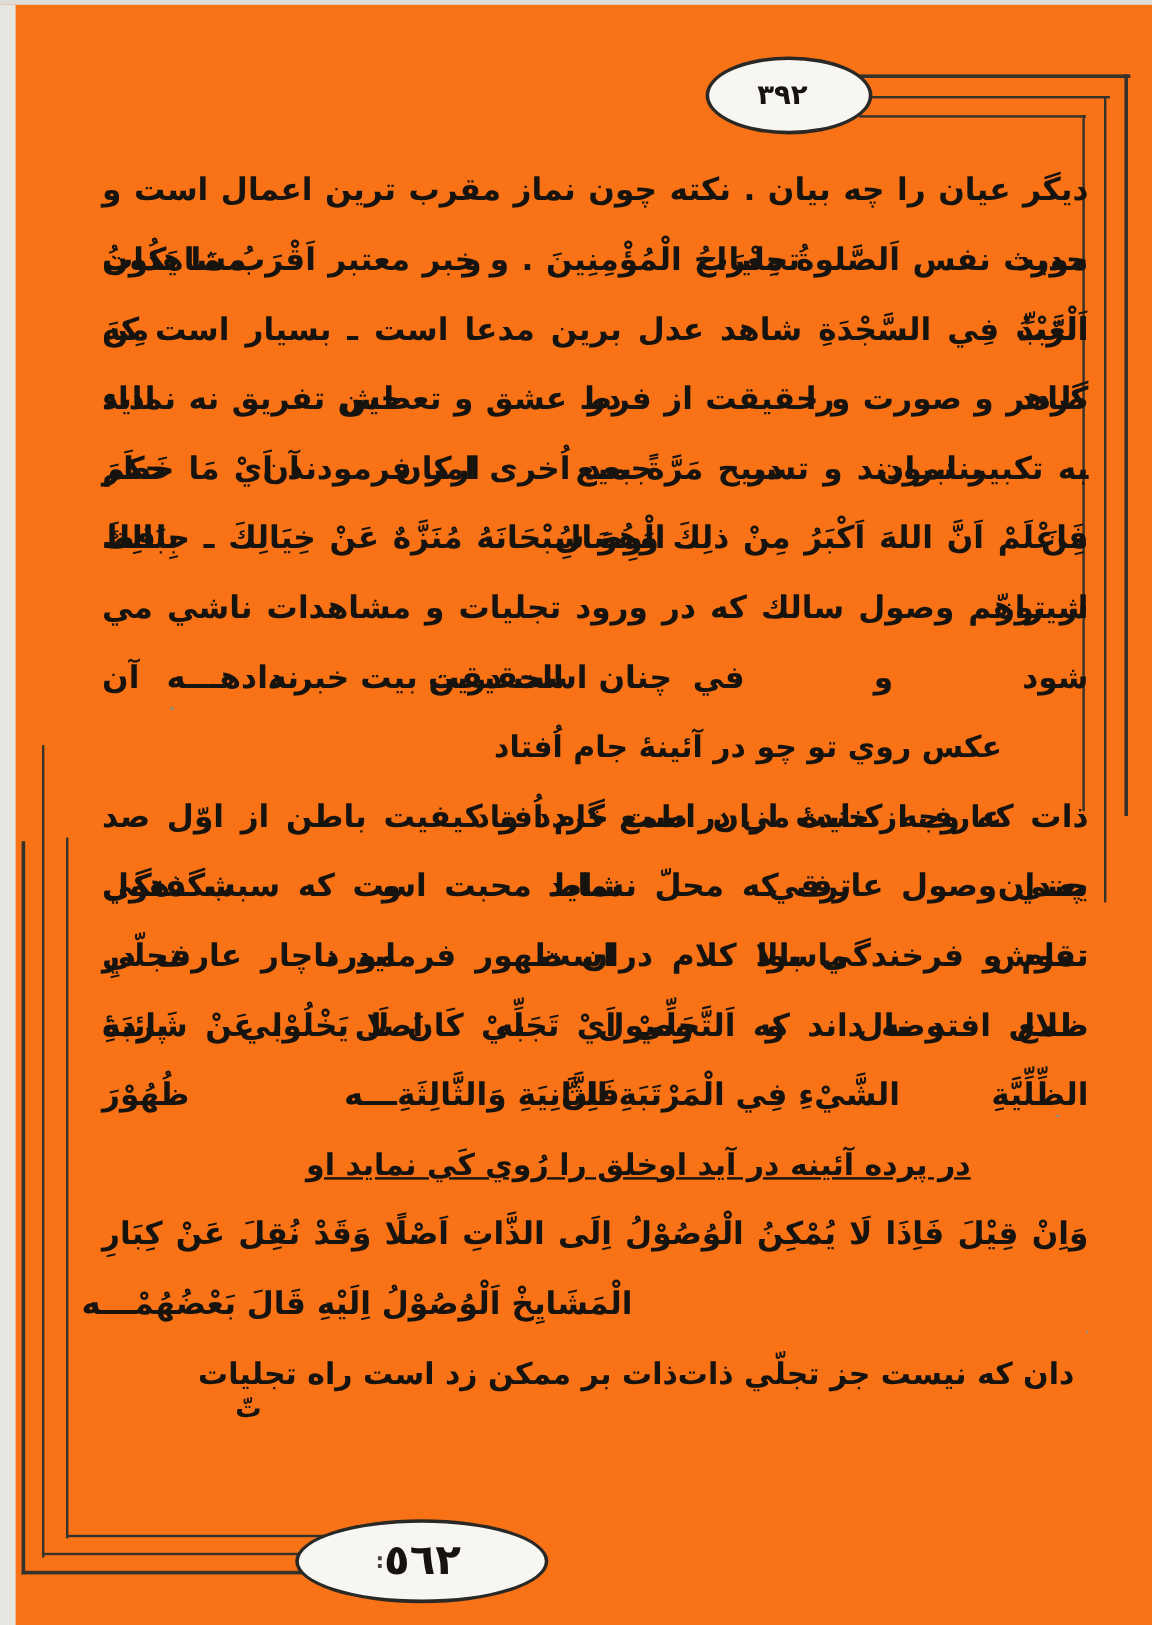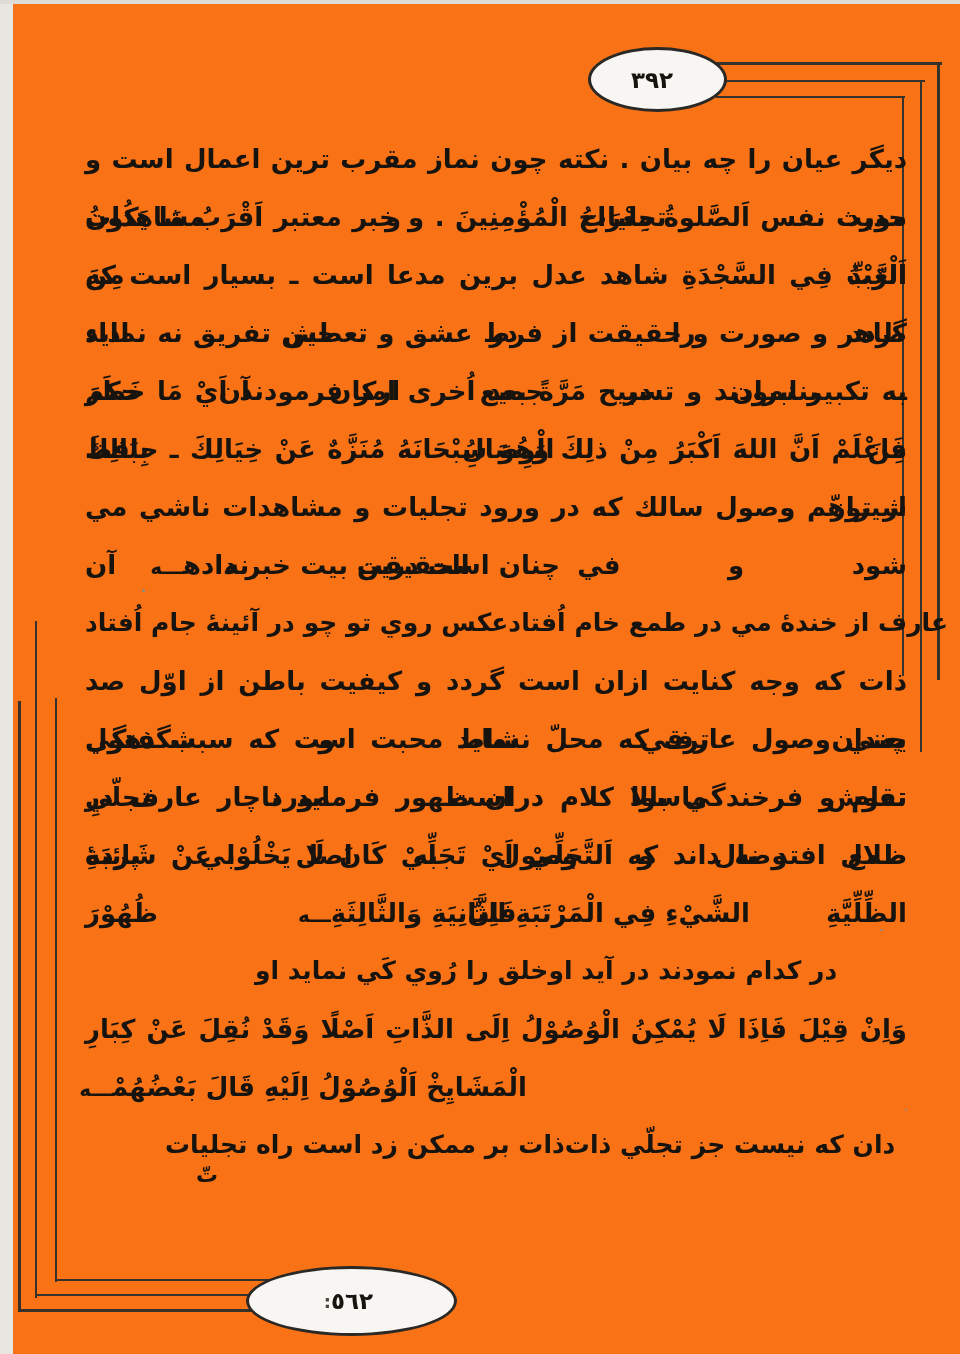--- a/index.html
+++ b/index.html
@@ -12,40 +12,40 @@
   .bl{position:absolute;background:#35322c;z-index:1;}
   .oval{
     position:absolute;z-index:2;background:#f7f6f2;
     border:3px solid #2b2925;border-radius:50%;
     display:flex;align-items:center;justify-content:center;
     direction:rtl;font-weight:700;
   }
   .oval-top{left:588px;top:43px;width:133px;height:59px;}
   .oval-top .num{font-size:23px;letter-spacing:11px;padding-right:11px;}
   .oval-bottom{left:246px;top:1262px;width:205px;height:64px;}
-  .oval-bottom .num{font-size:23px;letter-spacing:8px;padding-right:8px;}
+  .oval-bottom .num{font-size:35px;letter-spacing:8px;padding-right:8px;}
   .oval-bottom .mark{font-size:18px;color:#4a463f;margin-left:2px;}
   .text-block{
     position:absolute;top:126px;left:85px;width:822px;
     direction:rtl;z-index:1;
   }
   .line{
     height:58px;line-height:58px;font-size:26px;font-weight:700;
     letter-spacing:0.2px;
   }
   .full{text-align:justify;text-align-last:justify;}
   .intro{white-space:nowrap;}
   .i9{padding-right:347px;}
   .i15{padding-right:157px;}
   .i18{padding-right:380px;text-align:right;}
-  .vmark{font-size:20px;padding-left:4px;}
+  .vmark{font-size:27px;padding-left:4px;}
   .couplet{display:flex;direction:ltr;justify-content:space-between;}
   .hemi{direction:rtl;white-space:nowrap;font-size:25px;}
-  .c10{padding-right:72px;}
-  .c16{padding-right:212px;padding-left:170px;}
+  .c10{padding-right:72px;flex-direction:column;}
+  .c16{padding-right:212px;padding-left:170px;text-decoration:underline;}
   .c19{padding-right:162px;padding-left:80px;}
   .float-ta{
     position:absolute;left:196px;top:1158px;z-index:1;
     font-size:22px;font-weight:700;
   }
   .dot{position:absolute;border-radius:50%;background:#8d8a83;z-index:0;}
 </style>
 </head>
 <body>
 
@@ -96,21 +96,21 @@
     <div class="line full">يعني وصول عارف كه محلّ نشاط محبت است كه سبب ذهول نقوش ماسوا است مورد تجلّيِ</div>
     <div class="line full">تمام و فرخندگي بالا كلام دران ظهور فرمايد ناچار عارف در طمع وصال و وصول به اصل بي پردهٔ</div>
     <div class="line full">ظلال افتد نه داند كه اَلتَّجَلِّيْ اَيْ تَجَلِّيْ كَانَ لَا يَخْلُوْا عَنْ شَائِبَةِ الظِّلِّيَّةِ فَاِنَّ ظُهُوْرَ</div>
 
     <div class="line intro i15">
       <span>الشَّيْءِ فِي الْمَرْتَبَةِ الثَّانِيَةِ وَالثَّالِثَةِ</span><span class="vmark">ـــه</span>
     </div>
 
     <div class="line couplet c16">
       <span class="hemi">خلق را رُوي كَي نمايد او</span>
-      <span class="hemi">در كدام نمودند در آيد او</span>
+      <span class="hemi">در پرده آئينه در آيد او</span>
     </div>
 
     <div class="line full">وَاِنْ قِيْلَ فَاِذَا لَا يُمْكِنُ الْوُصُوْلُ اِلَى الذَّاتِ اَصْلًا وَقَدْ نُقِلَ عَنْ كِبَارِ</div>
 
     <div class="line intro i18">
       <span>الْمَشَايِخْ اَلْوُصُوْلُ اِلَيْهِ قَالَ بَعْضُهُمْ</span><span class="vmark">ـــه</span>
     </div>
 
     <div class="line couplet c19">
       <span class="hemi">ذات بر ممكن زد است راه تجليات</span>

